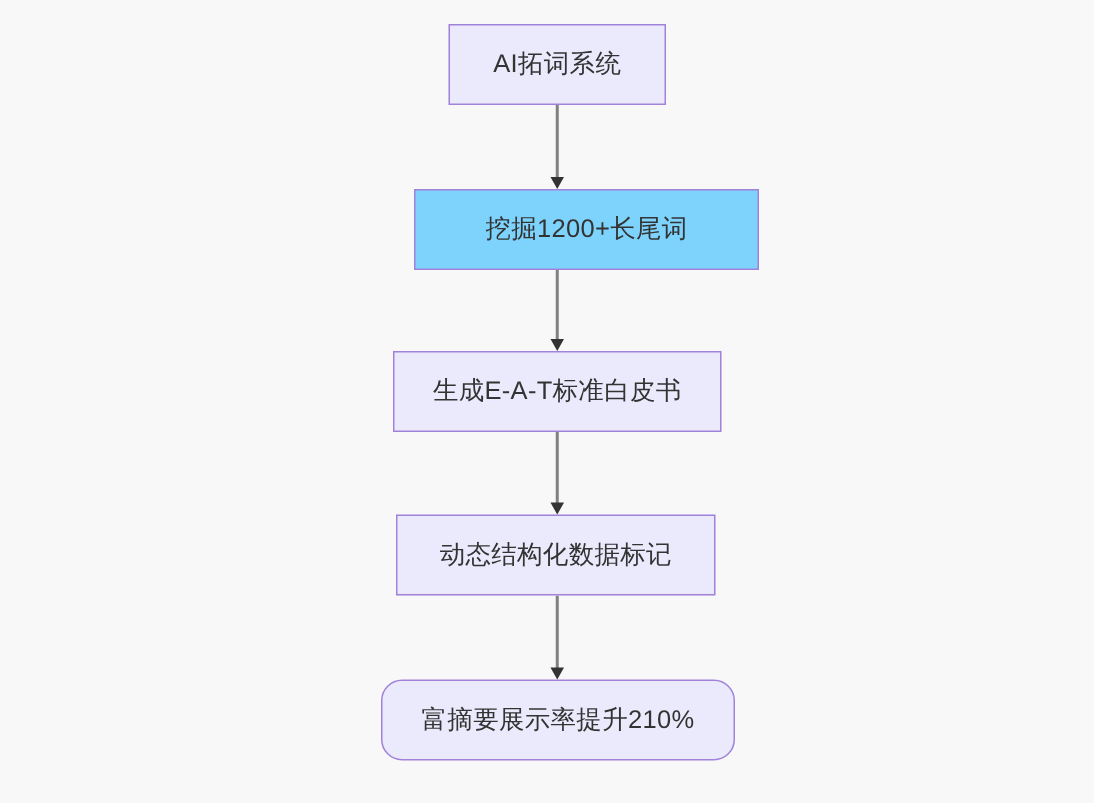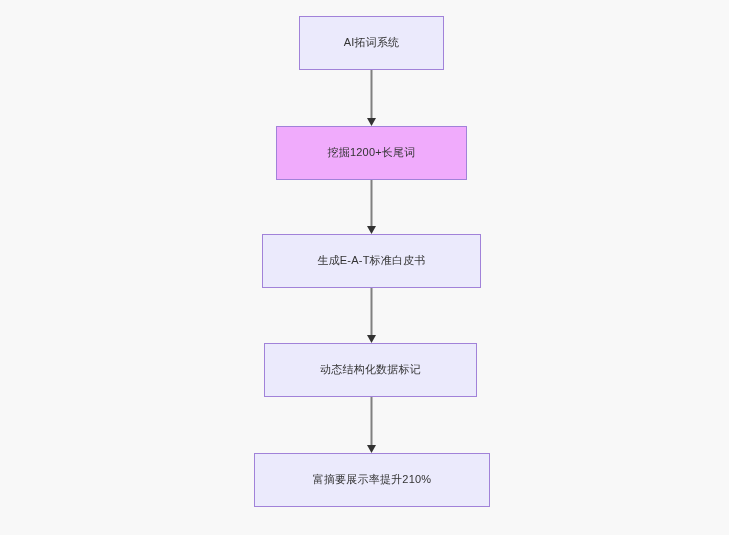--- a/index.html
+++ b/index.html
@@ -34,21 +34,21 @@
     background: #ebeafc;
     border: 1.5px solid #a182d9;
     border-radius: 0px;
     display: flex;
     align-items: center;
     justify-content: center;
     z-index: 2;
   }
   .flow-node-label {
     color: #333333;
-    font-size: 11px;
+    font-size: 17px;
     line-height: 1.2;
     letter-spacing: 0.2px;
     white-space: nowrap;
     text-align: center;
     font-family: "Liberation Sans", "DejaVu Sans", sans-serif;
   }
 </style>
 </head>
 <body style="background: rgb(248, 248, 248);">
 
@@ -70,29 +70,29 @@
       <g>
         <line x1="371.5" y1="397" x2="371.5" y2="446" stroke="#808080" stroke-width="2"></line>
         <polygon points="367,445 376,445 371.5,453" fill="#333333"></polygon>
       </g>
     </svg>
 
   <div class="flow-node" style="left: 299px; top: 16px; width: 145px; height: 54px; background: rgb(235, 234, 252); border-color: rgb(161, 130, 217);">
     <span class="flow-node-label" style="color: rgb(51, 51, 51);">AI拓词系统</span>
   </div>
 
-  <div class="flow-node" style="left: 276px; top: 126px; width: 191px; height: 54px; background: #f0abfc; border-color: rgb(161, 130, 217);">
+  <div class="flow-node" style="left: 276px; top: 126px; width: 230px; height: 54px; background: #7dd3fc; border-color: rgb(161, 130, 217);">
     <span class="flow-node-label" style="color: rgb(51, 51, 51);">挖掘1200+长尾词</span>
   </div>
 
   <div class="flow-node" style="left: 264px; top: 343px; width: 213px; height: 54px; background: rgb(235, 234, 252); border-color: rgb(161, 130, 217);">
     <span class="flow-node-label" style="color: rgb(51, 51, 51);">动态结构化数据标记</span>
   </div>
 
   <div class="flow-node" style="left: 262px; top: 234px; width: 219px; height: 54px; background: rgb(235, 234, 252); border-color: rgb(161, 130, 217);">
     <span class="flow-node-label" style="color: rgb(51, 51, 51);">生成E-A-T标准白皮书</span>
   </div>
 
-  <div class="flow-node" style="left: 254px; top: 453px; width: 236px; height: 54px; background: rgb(235, 234, 252); border-color: rgb(161, 130, 217);">
+  <div class="flow-node" style="left: 254px; top: 453px; width: 236px; height: 54px; background: rgb(235, 234, 252); border-color: rgb(161, 130, 217); border-radius: 14px;">
     <span class="flow-node-label" style="color: rgb(51, 51, 51);">富摘要展示率提升210%</span>
   </div>
 
 </div>
 
 </body></html>

